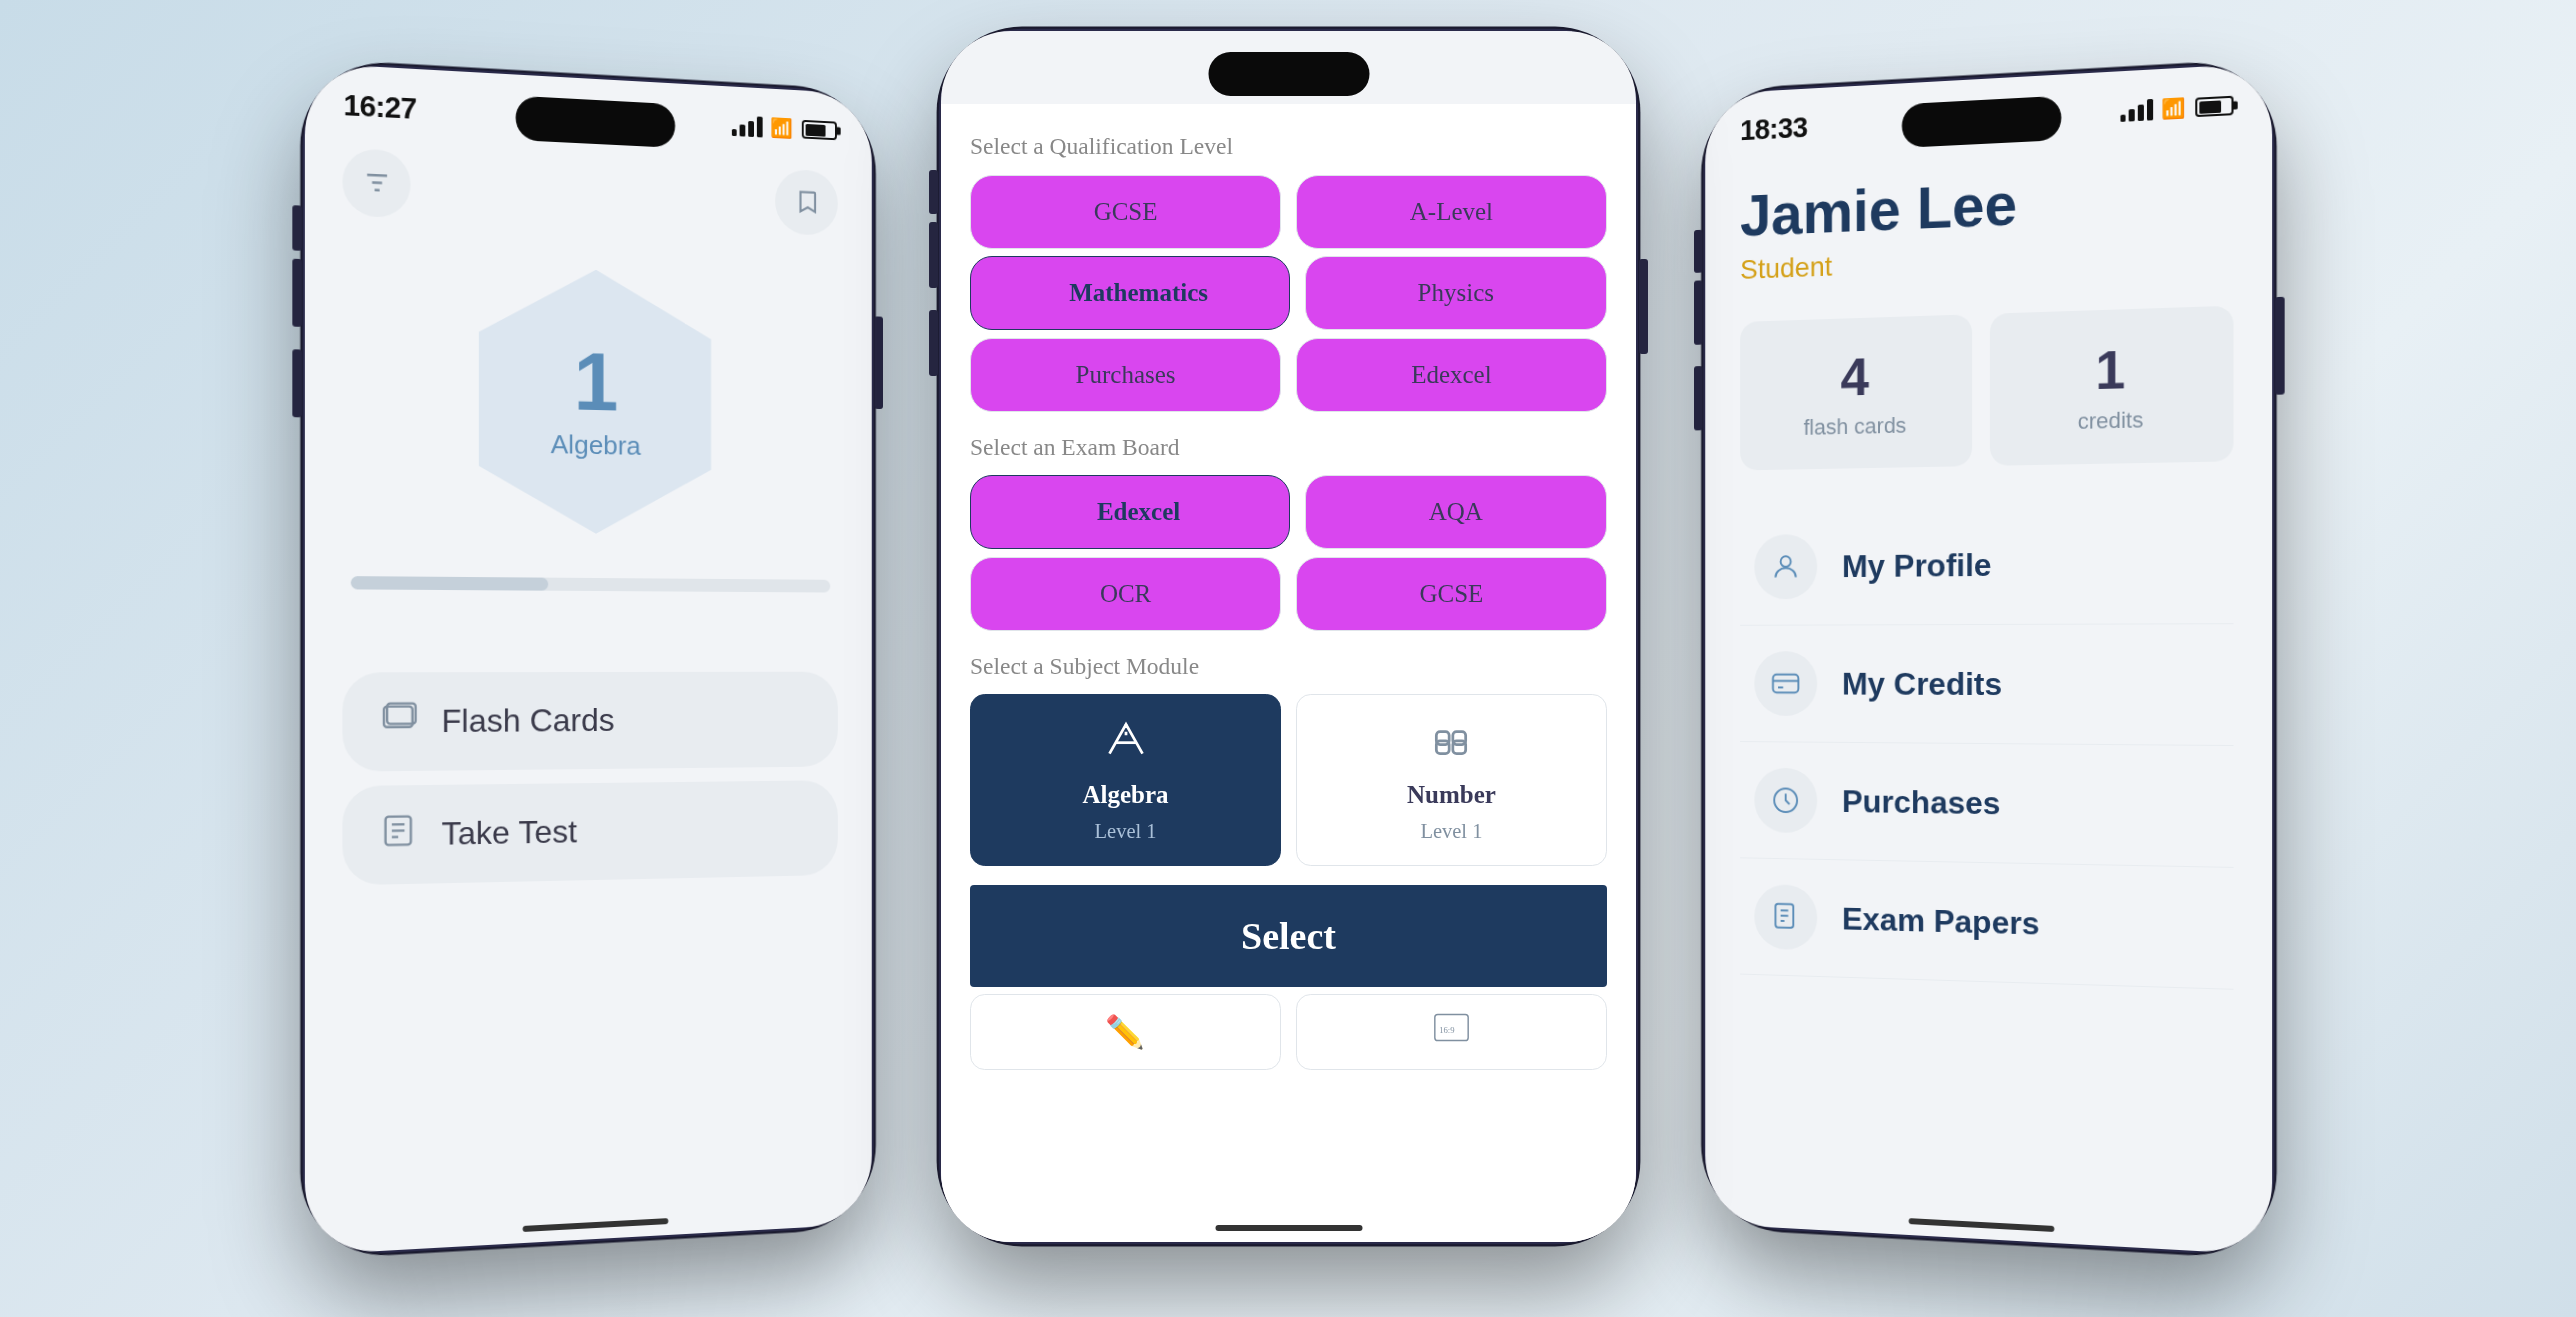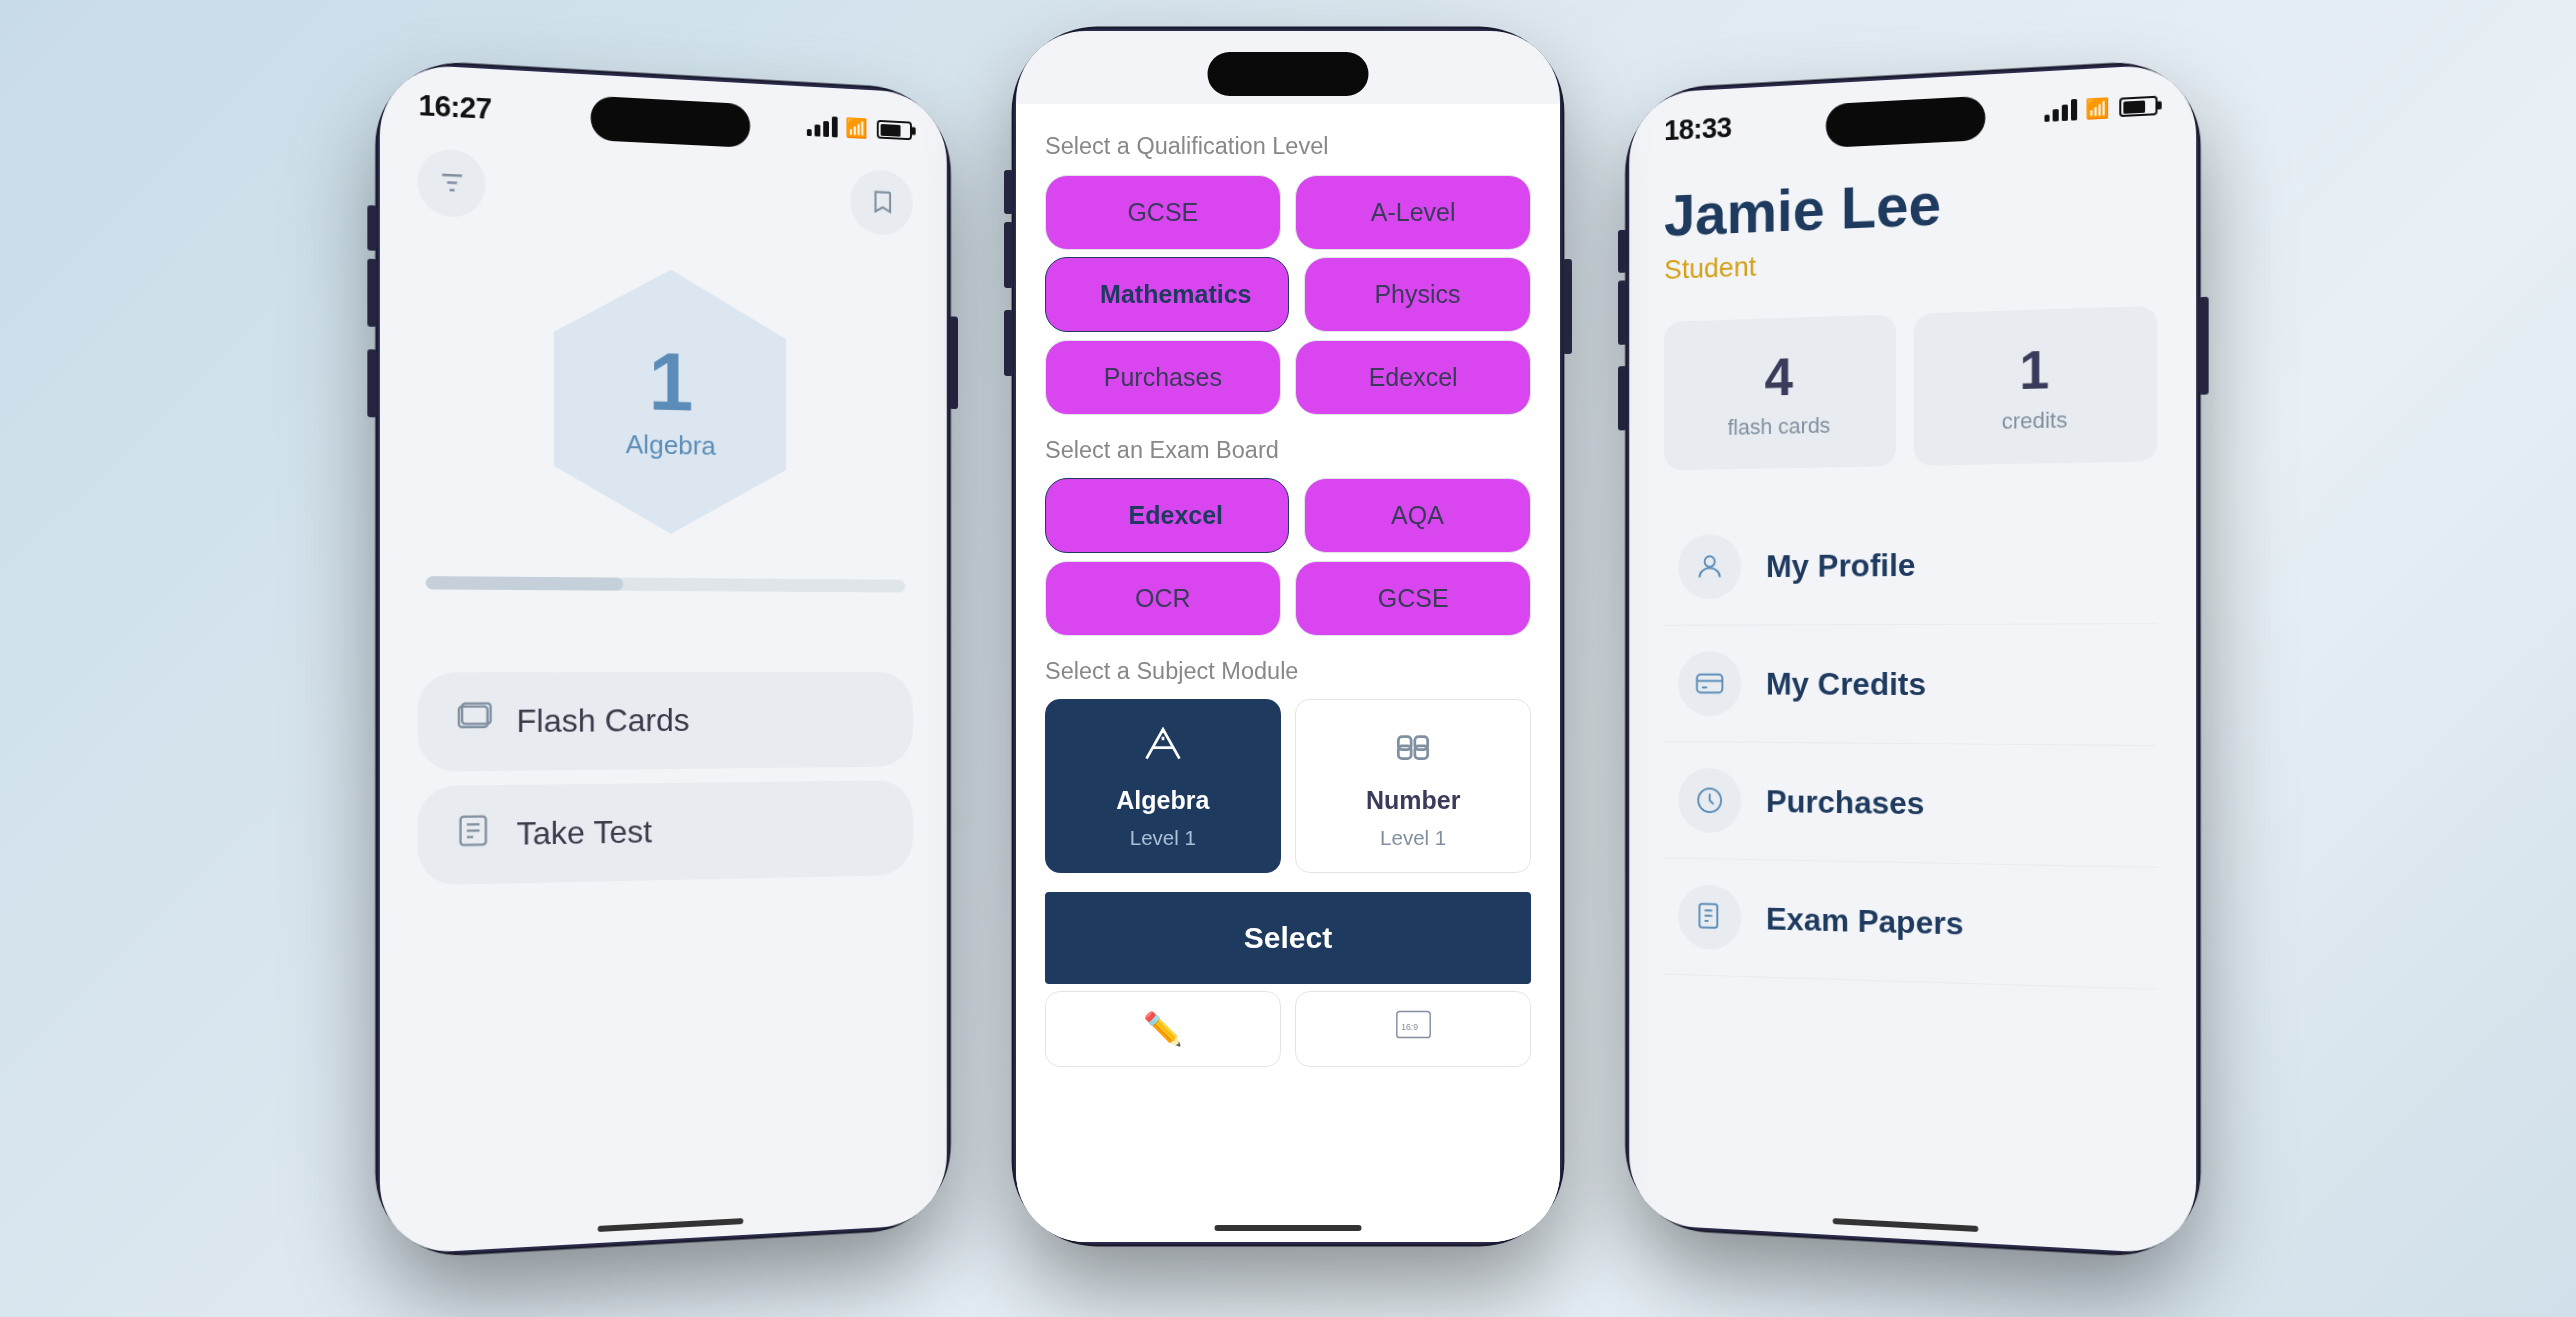--- a/index.html
+++ b/index.html
@@ -218,22 +218,23 @@
     }
 
     .menu-btn-text {
       font-size: 32px;
       font-weight: 500;
       color: #3a3a4a;
     }
 
     
     .phone-center .phone-screen {
-      width: 544px;
+      width: 695px;
       height: 1211px;
+      font-family: Liberation Serif, serif;
     }
 
     .p2-content {
       padding: 7.3px 29px 22px;
       background: #ffffff;
       min-height: 100%;
     }
 
     .section-label {
       font-size: 23.5px;
@@ -311,21 +312,21 @@
       color: #aac0d8;
     }
 
     .select-cta {
       margin: 18.3px 0 7.3px;
       background: #1e3a5f;
       color: #fff;
       border-radius: 4px;
       padding: 29px;
       text-align: center;
-      font-size: 30px;
+      font-size: 38px;
       font-weight: 600;
       cursor: pointer;
     }
 
     .module-row-bottom {
       display: flex;
       gap: 14.7px;
       margin-top: 7.3px;
     }
 

